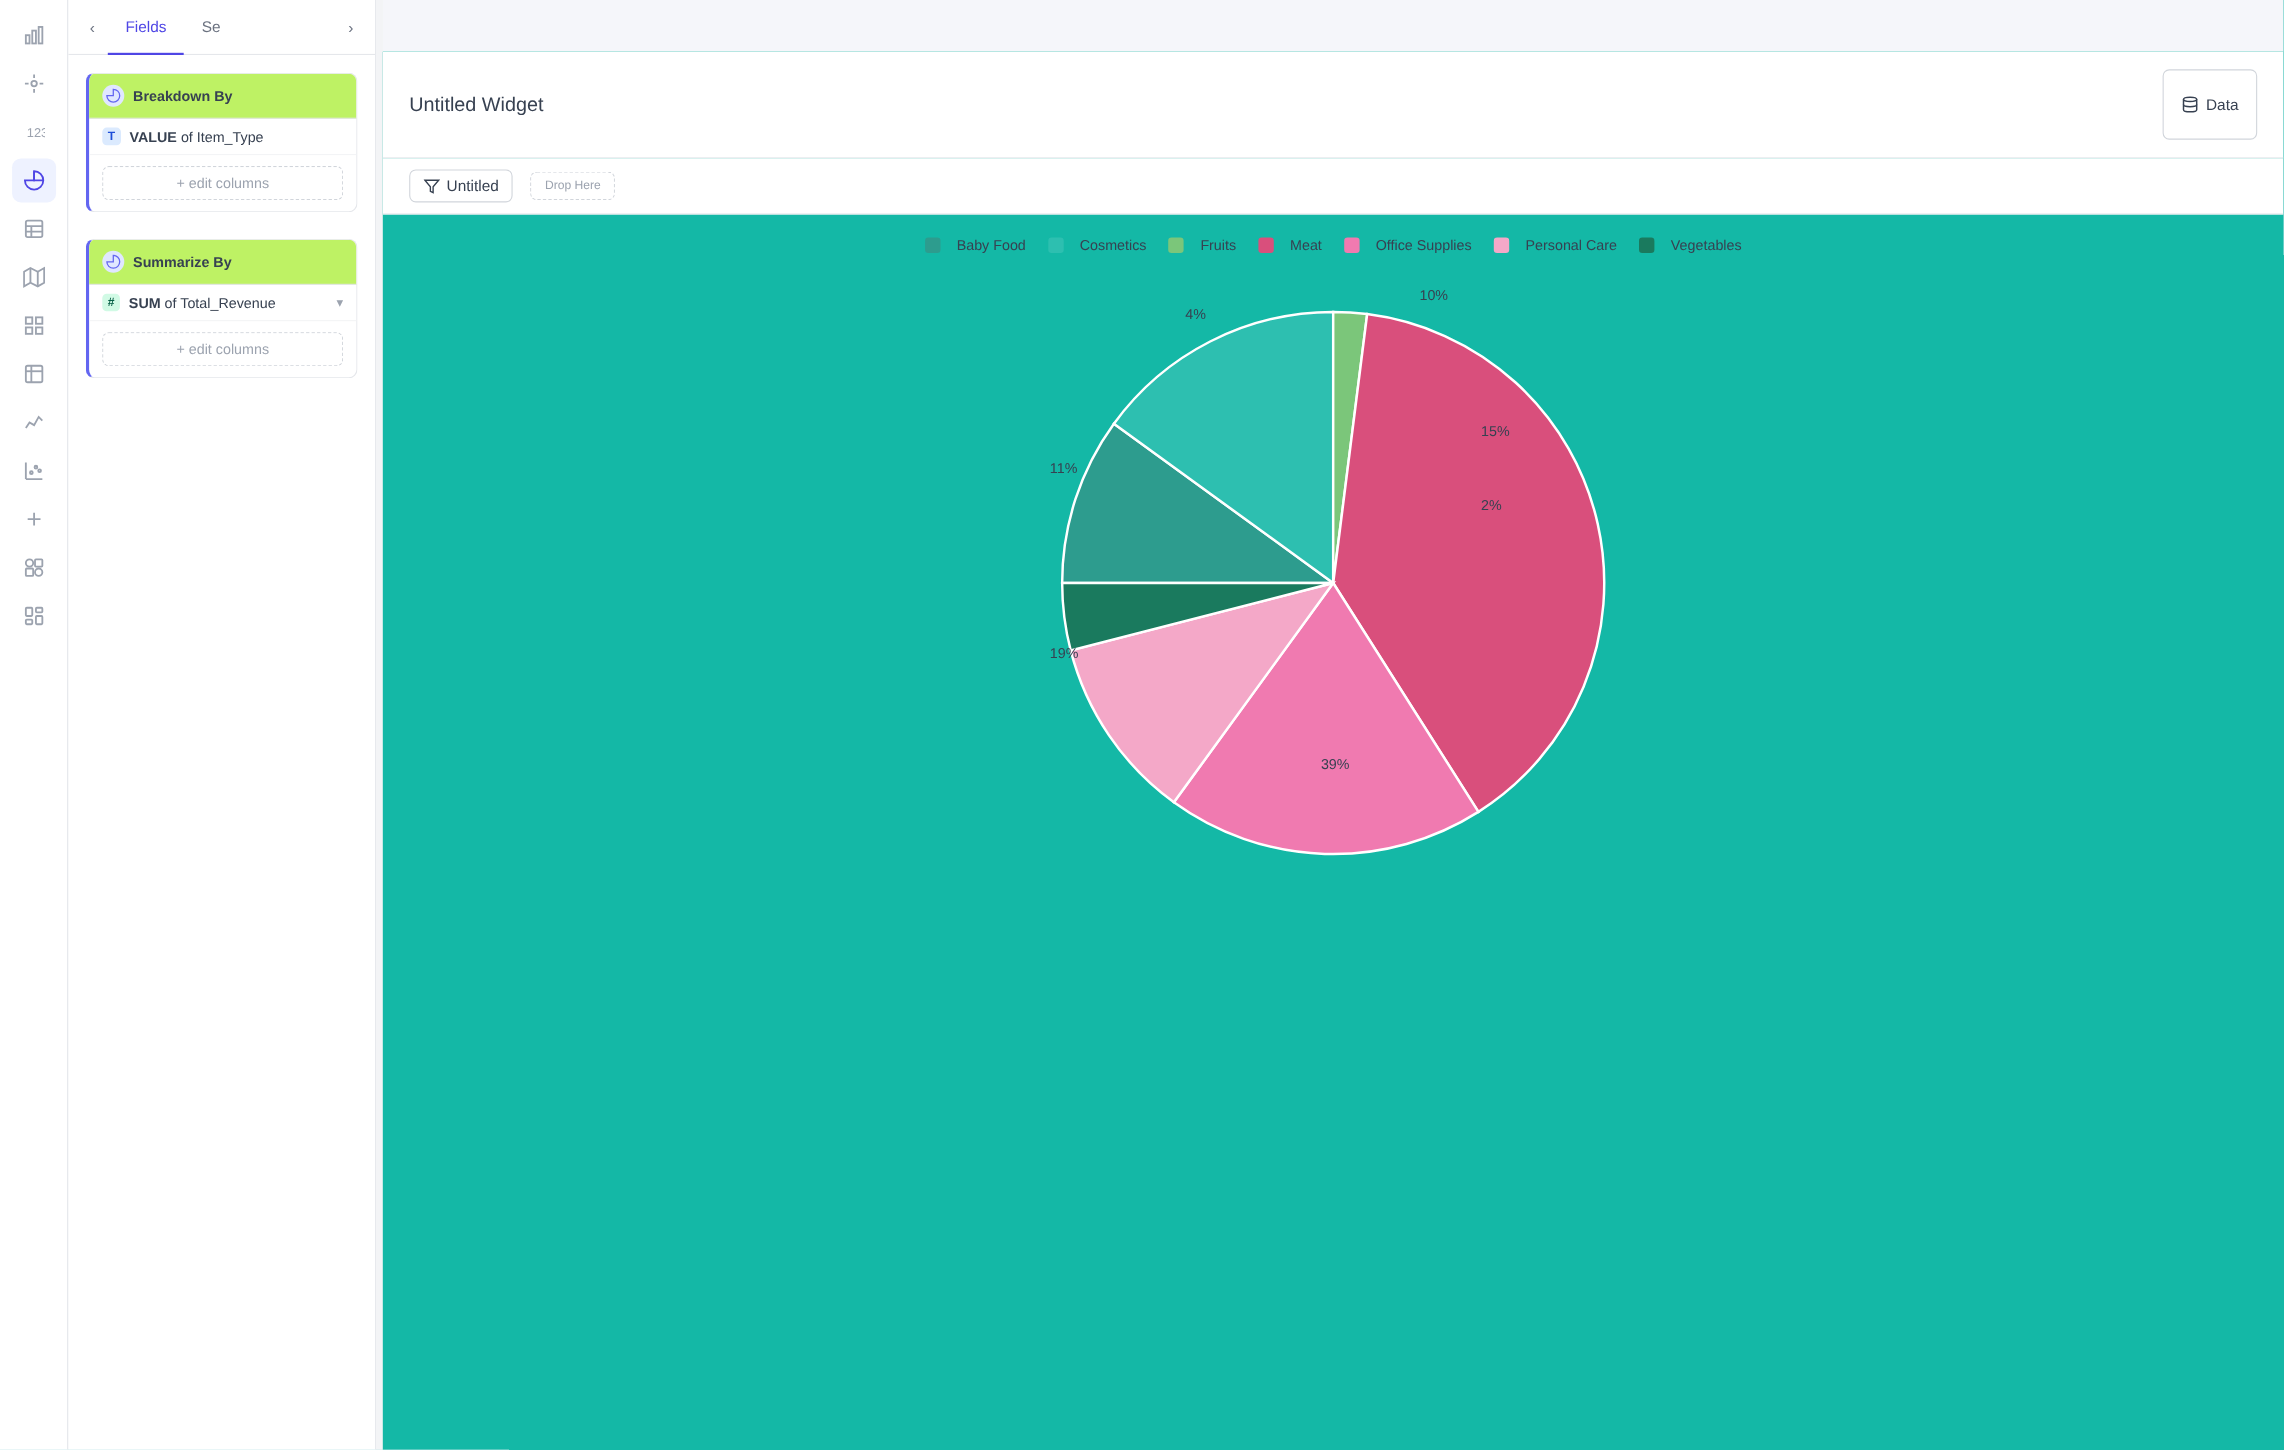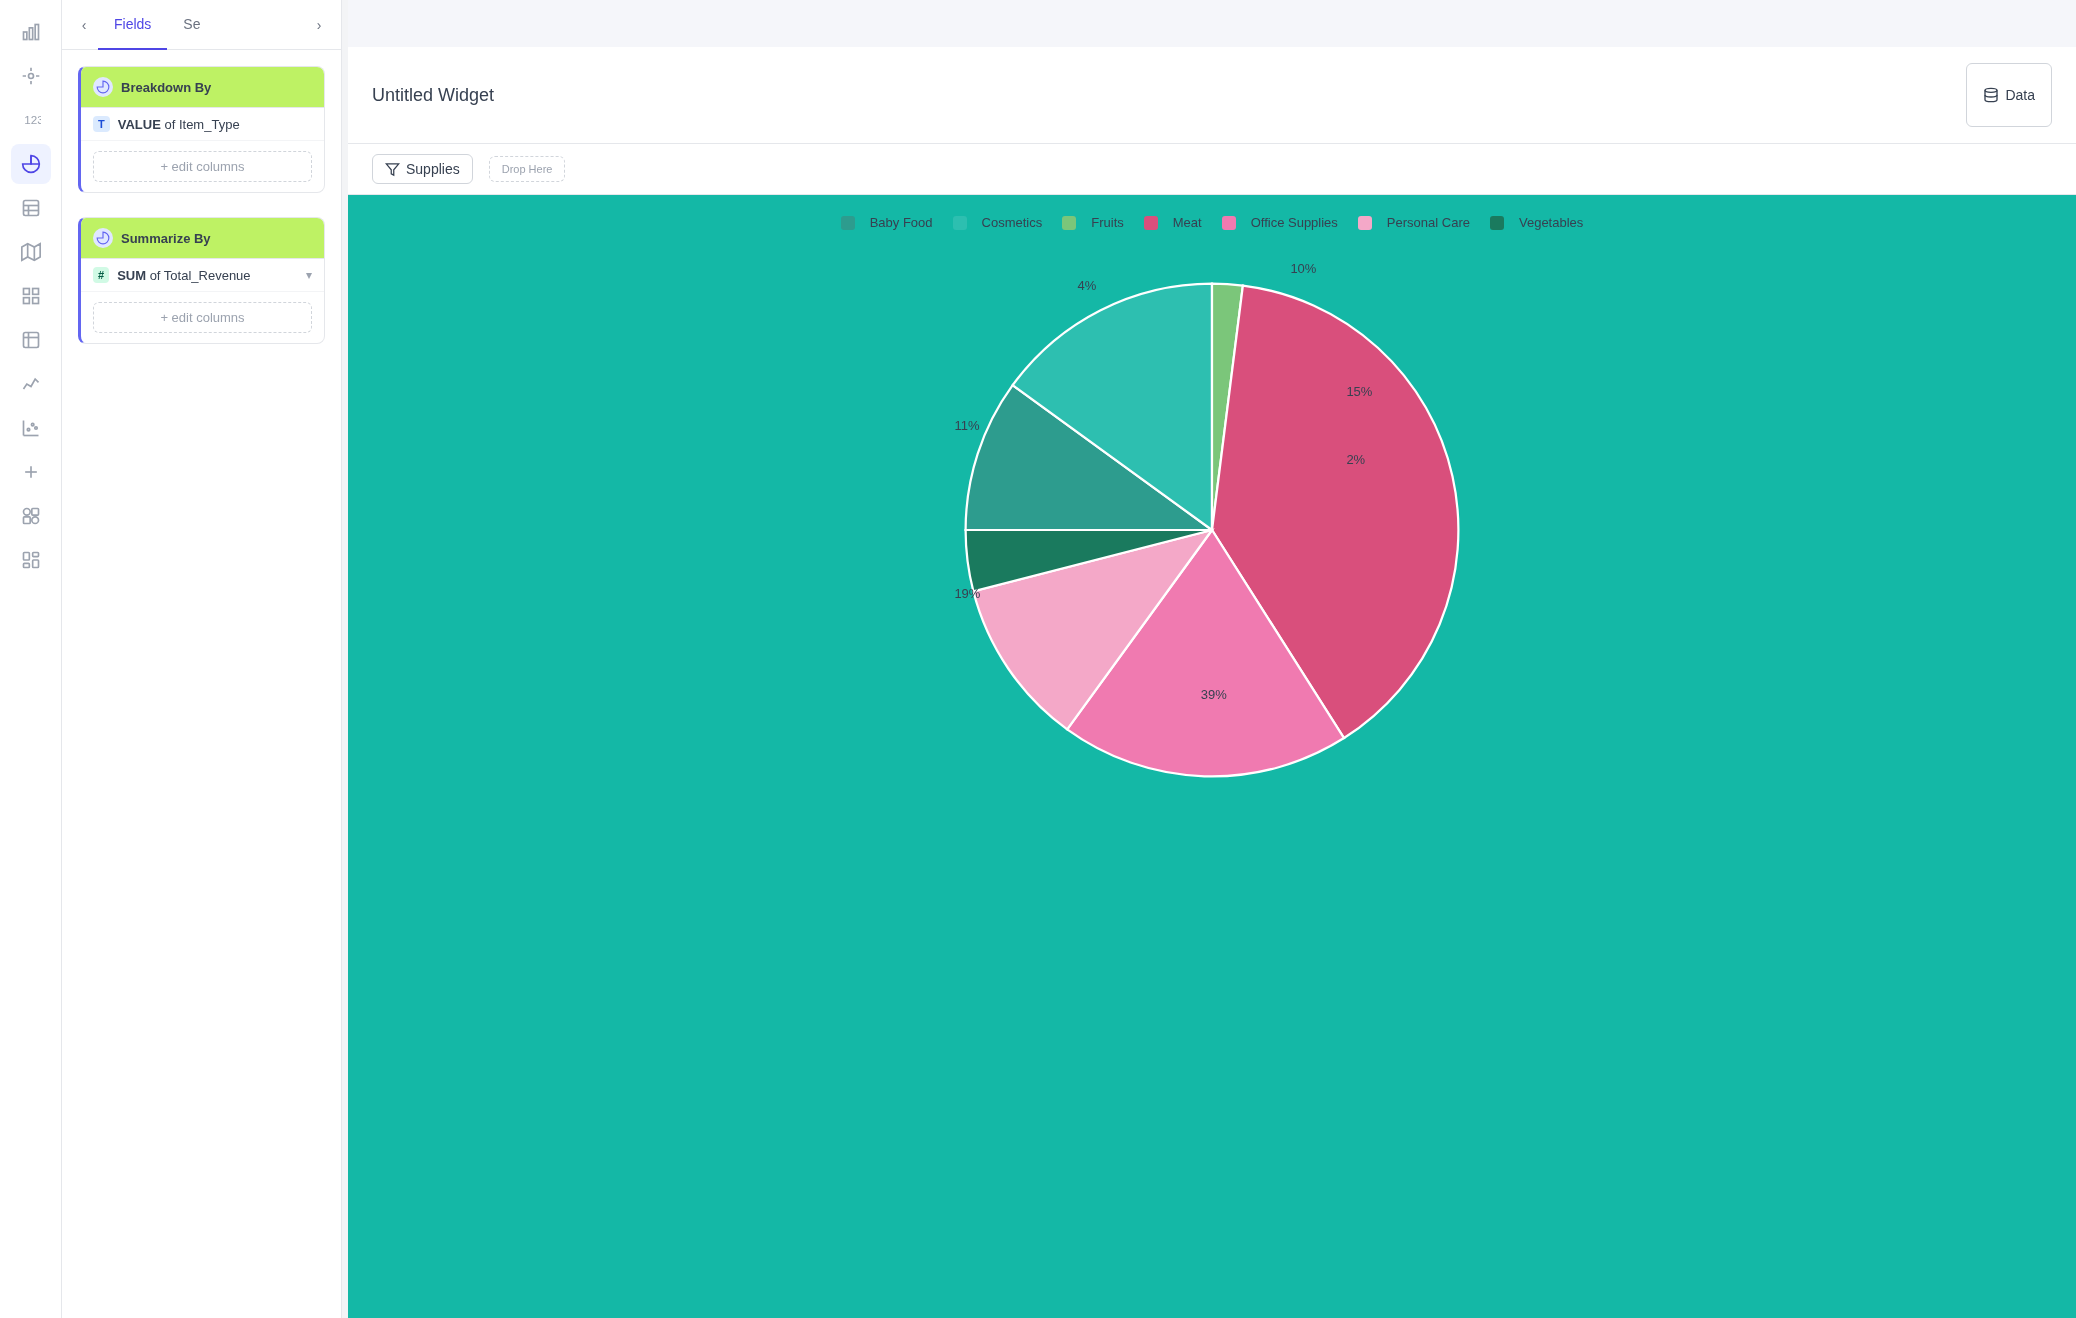--- a/index.html
+++ b/index.html
@@ -454,21 +454,21 @@
         </svg>
       <span>Data</span>
     </button>
   </div>
 
   <div class="filters-bar">
     <button class="filter-btn">
       <svg width="15" height="15" viewBox="0 0 24 24" fill="none" stroke="currentColor" stroke-width="2">
           <polygon points="22,3 2,3 10,12.46 10,19 14,21 14,12.46"></polygon>
         </svg>
-      <span>Supplies</span>
+      <span>Untitled</span>
     </button>
     <div class="drop-here">Drop Here</div>
   </div>
 
   <div class="chart-area">
 
     <div class="legend">
       <div class="legend-item">
         <div class="legend-dot" style="background:#2d9c8e;"></div>
         <span>Baby Food</span>

